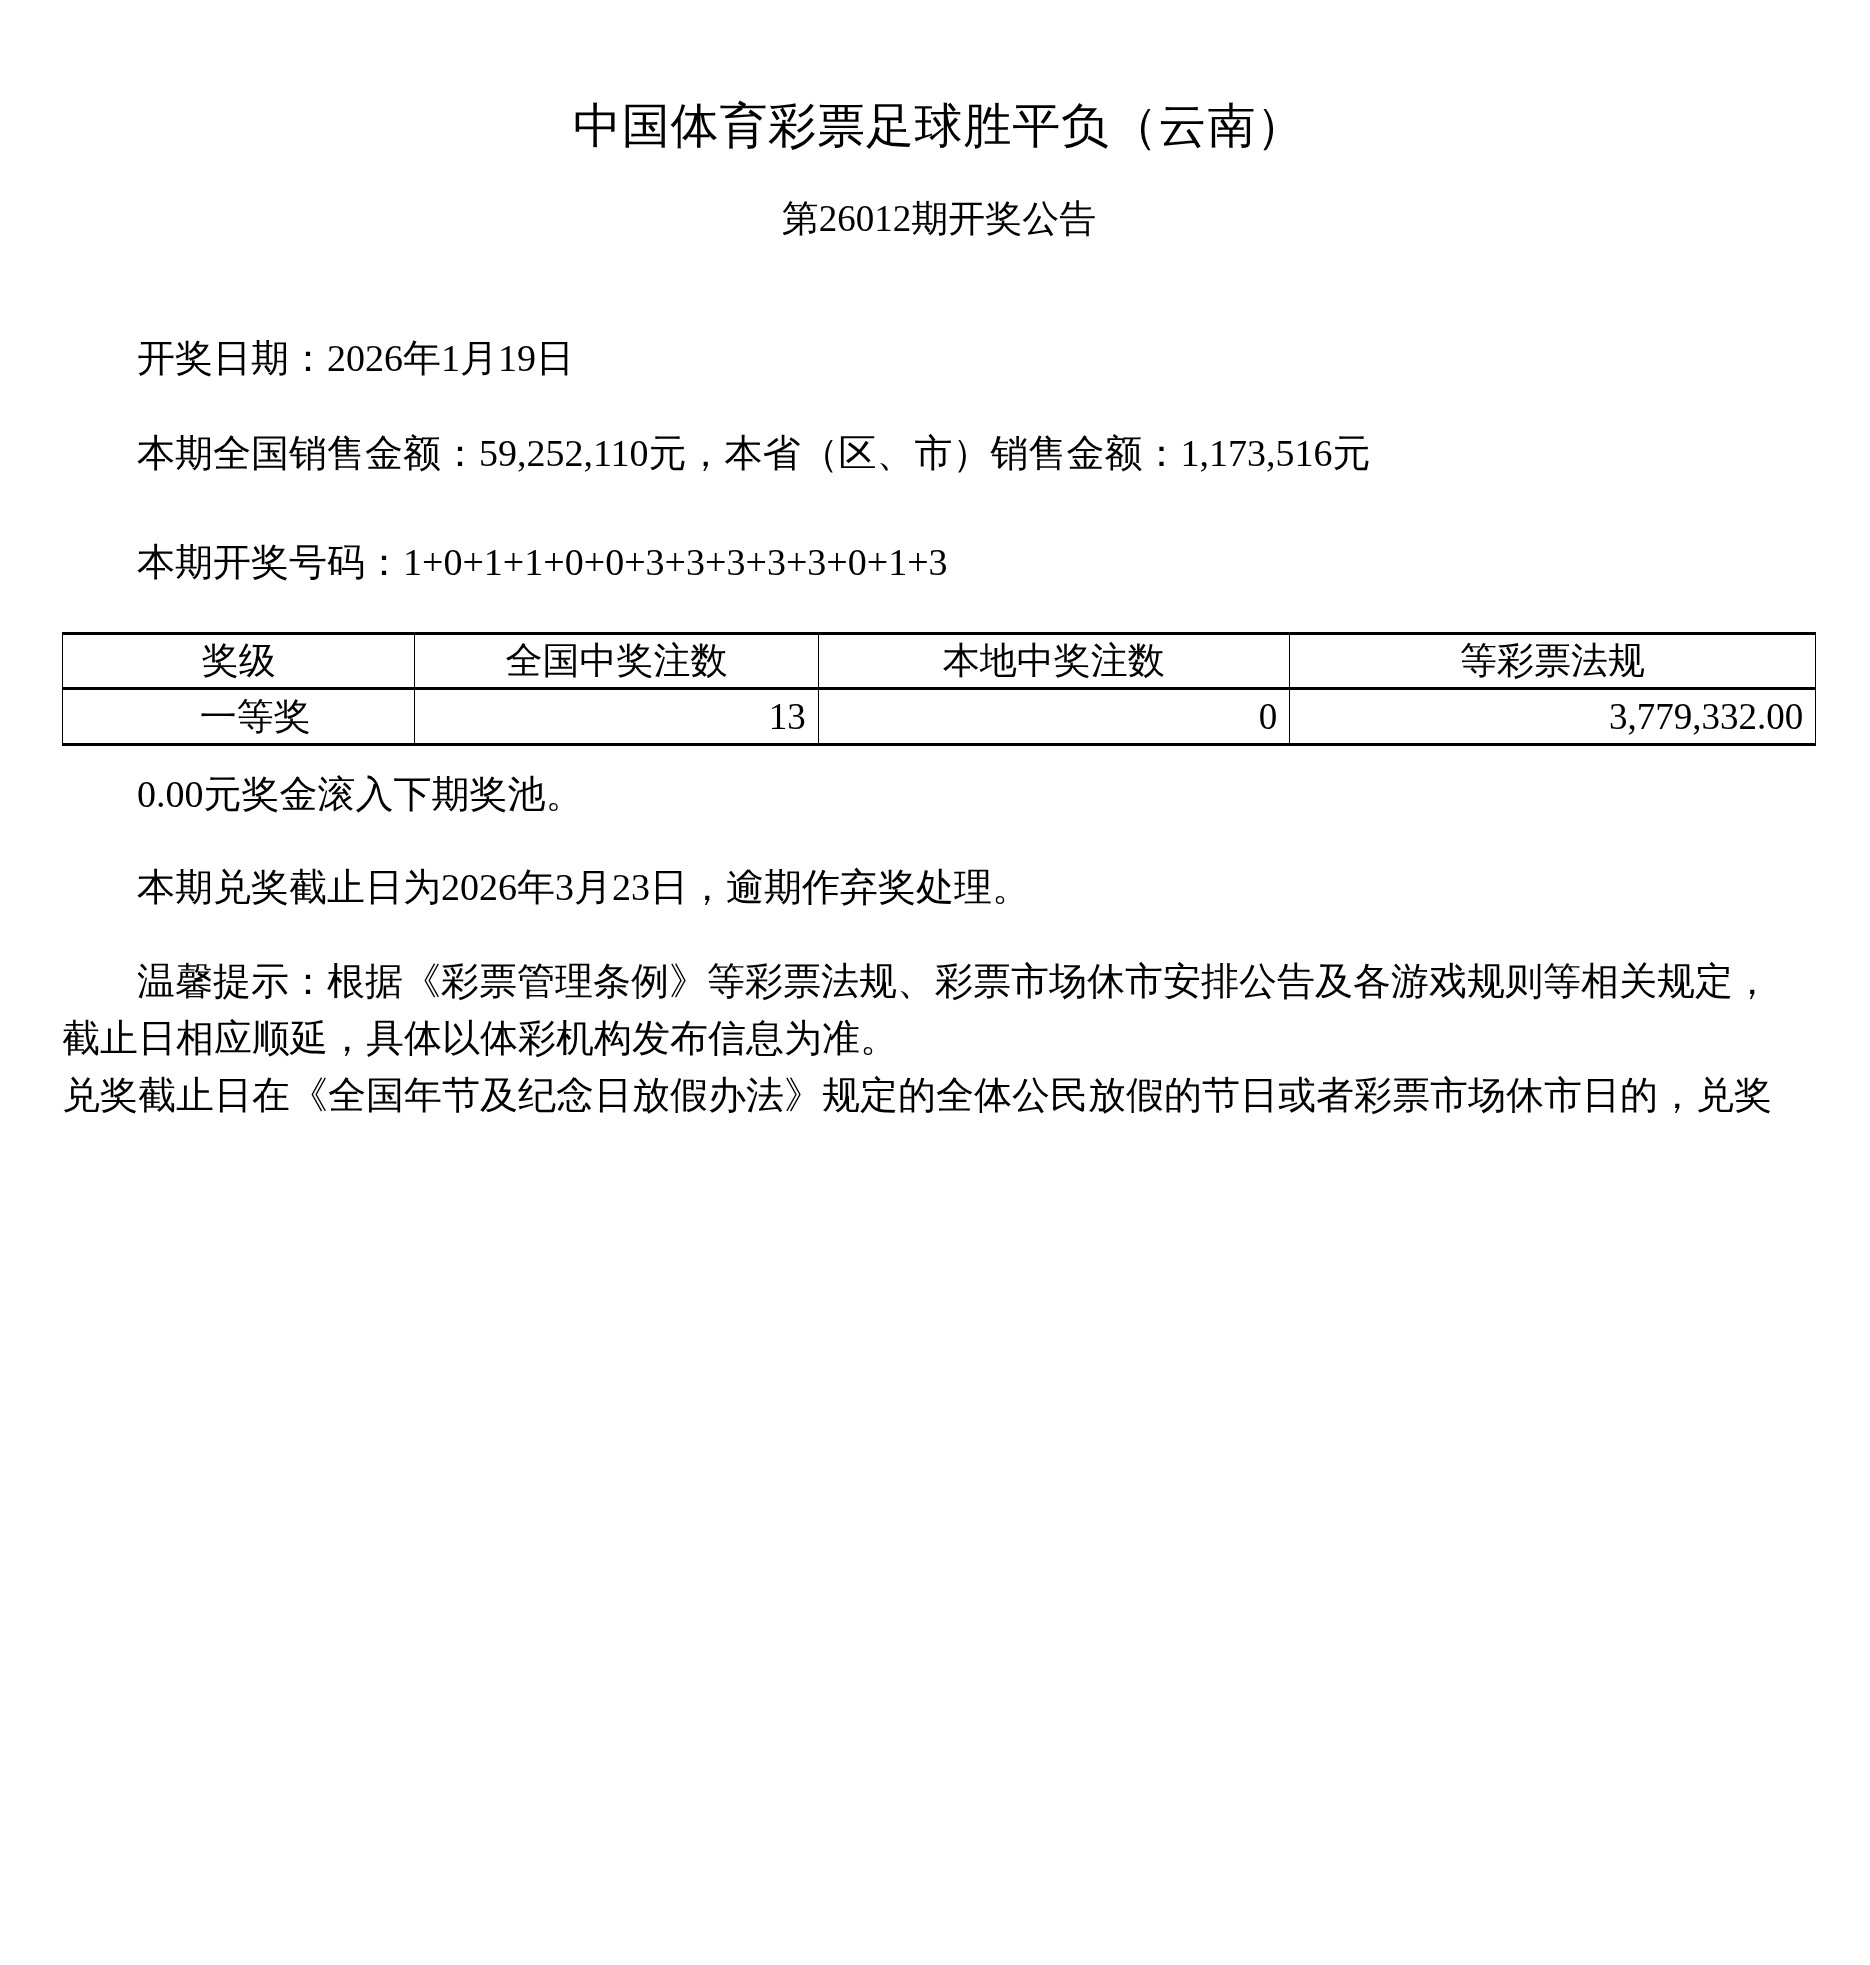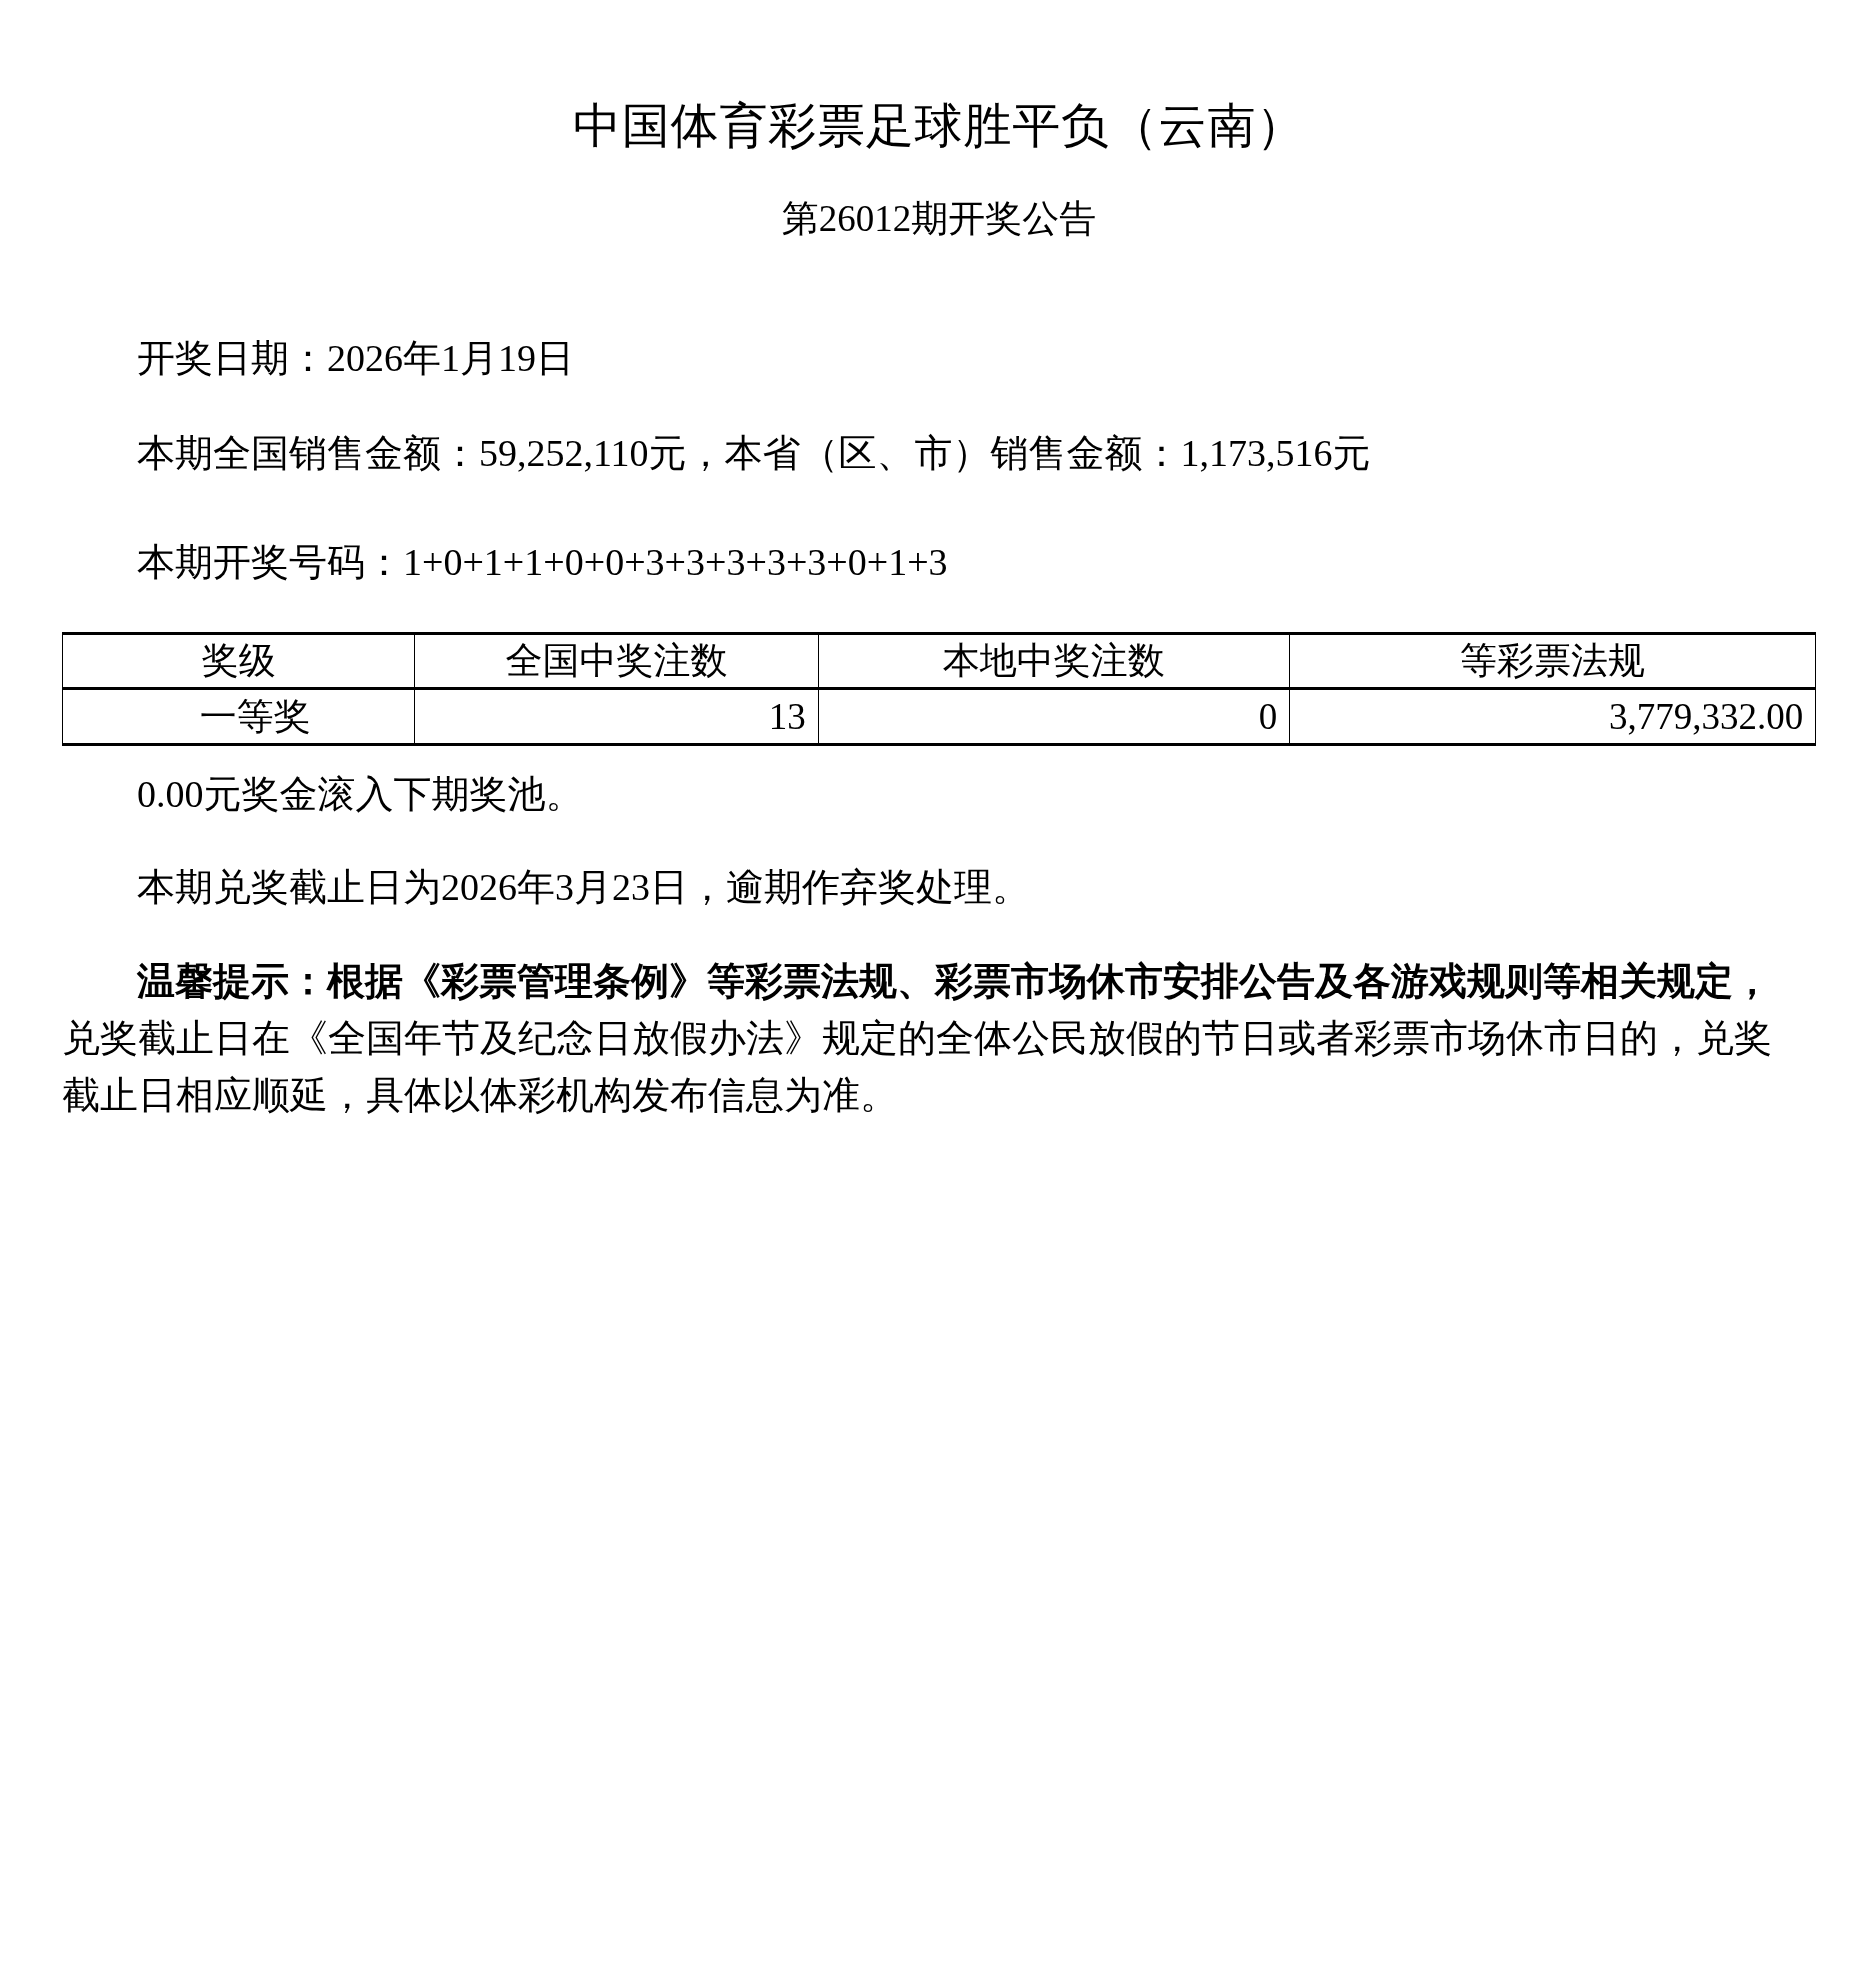--- a/index.html
+++ b/index.html
@@ -41,21 +41,21 @@
   .p-date     { margin-top: 83px; }
   .p-sales    { margin-top: 38px; }
   .p-numbers  { margin-top: 52px; }
   .p-rollover { margin-top: 19.7px; }
   .p-deadline { margin-top: 36px; }
   .reminder   { margin-top: 37px; }
   .rem-line {
     font-size: 38px;
     line-height: 57px;
   }
-  .rem-line.indent { text-indent: 75px; font-weight: bold; }
+  .rem-line.indent { text-indent: 75px; }
 
   table.prize {
     width: 100%;
     margin-top: 41px;
     border-collapse: collapse;
     table-layout: fixed;
     font-size: 37px;
   }
   table.prize th,
   table.prize td {
@@ -121,18 +121,18 @@
       </tr>
     </tbody>
   </table>
 
   <p class="para p-rollover">0.00元奖金滚入下期奖池。</p>
 
   <p class="para p-deadline">本期兑奖截止日为2026年3月23日，逾期作弃奖处理。</p>
 
   <div class="reminder">
     <div class="rem-line indent">温馨提示：根据《彩票管理条例》等彩票法规、彩票市场休市安排公告及各游戏规则等相关规定，</div>
+    <div class="rem-line">截止日相应顺延，具体以体彩机构发布信息为准。</div>
     <div class="rem-line">兑奖截止日在《全国年节及纪念日放假办法》规定的全体公民放假的节日或者彩票市场休市日的，兑奖</div>
-    <div class="rem-line">截止日相应顺延，具体以体彩机构发布信息为准。</div>
   </div>
 
 </div>
 
 
 </body></html>

